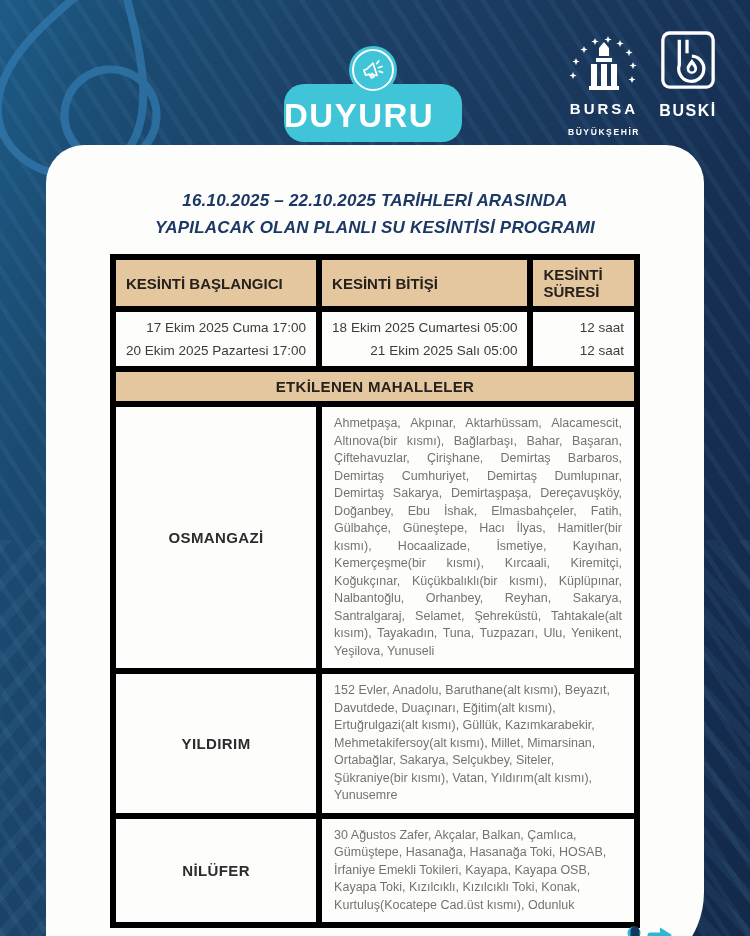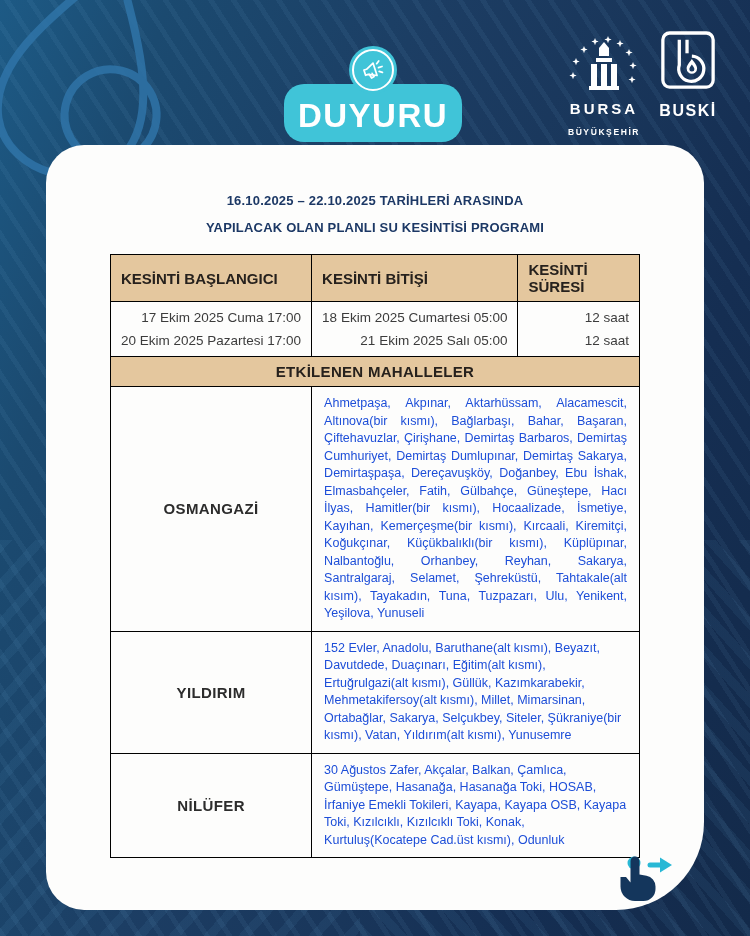--- a/index.html
+++ b/index.html
@@ -32,60 +32,60 @@
     background:#40c4d8; border-radius:50%; z-index:5;
     display:flex; align-items:center; justify-content:center;
   }
   .badge-circle .ring {
     position:absolute; inset:3px; border:2.5px solid #ffffff; border-radius:50%;
     display:flex; align-items:center; justify-content:center;
   }
   .duyuru-pill {
     position:absolute; left:284px; top:84px; width:178px; height:58px;
     background:#40c4d8; border-radius:20px; z-index:4;
-    display:flex; align-items:flex-end; justify-content:center;
+    display:flex; align-items:flex-end; 
     color:#ffffff; font-weight:bold; font-size:33px; letter-spacing:1.5px;
     padding-bottom:7px;
   }
 
   .logo-bursa { position:absolute; left:558px; top:32px; width:92px; text-align:center; color:#fff; }
   .logo-bursa .txt1 { font-weight:bold; font-size:15px; letter-spacing:3px; margin-top:2px;text-align:center; }
   .logo-bursa .txt2 { font-weight:bold; font-size:8.5px; letter-spacing:1.6px; margin-top:10px; }
   .logo-buski { position:absolute; left:657px; top:30px; width:62px; text-align:center; color:#fff; }
   .logo-buski .txt { font-weight:bold; font-size:16px; letter-spacing:1.5px; margin-top:4px; }
 
   
   .card {
     position:absolute; left:46px; top:145px; width:658px; min-height:670px;
     background:#fdfdfc; border-radius:38px 38px 88px 38px;
     padding-top:42px; padding-bottom:52px; z-index:3;
   }
-  .title { text-align:center; color:#1c3865; font-weight:bold; font-size:13px; line-height:27px; letter-spacing:.2px; }
+  .title { text-align:center; color:#1c3865; font-weight:bold; font-size:17px; line-height:27px; letter-spacing:.2px;font-style:italic; }
 
   table.schedule {
     width:530px; margin:13px auto 0; border-collapse:collapse;
     border:1.5px solid #9c9c9c;
   }
-  table.schedule th, table.schedule td { border:1px solid #000000;margin-left:32px; }
+  table.schedule th, table.schedule td { border:6px solid #000000;margin-left:32px; }
   th.col-head {
     background:#e4c79e; color:#26211d; font-size:15px; font-weight:bold;
     text-align:left; padding:6px 10px; height:30px;
   }
   td.date-cell { font-size:13.5px; color:#3c3c3c; padding:4px 10px; vertical-align:top;text-align:right; }
   td.date-cell .ln { line-height:23px; white-space:nowrap; }
   th.affected-head {
     background:#e4c79e; color:#26211d; font-size:15px; font-weight:bold;
     text-align:center; padding:6px 10px; height:16px; letter-spacing:.3px;
   }
   td.district-name {
     width:182px; text-align:center; font-weight:bold; font-size:15px;
     color:#2c2c2c; letter-spacing:.4px;
   }
   td.district-list {
-    width:348px; font-size:12.5px; color:#1d4ed8; line-height:17.5px;
+    width:348px; font-size:12.5px; color:#737373; line-height:17.5px;
     padding:8px 12px; text-align:left;
   }
   td.district-list.justify { text-align:justify; }
 
   .swipe-hint { position:absolute; right:28px; bottom:2px; width:66px; height:56px; }
 
   .col-w1 { width:182px; } .col-w2 { width:176px; } .col-w3 { width:172px; }
 </style>
 </head>
 <body>

